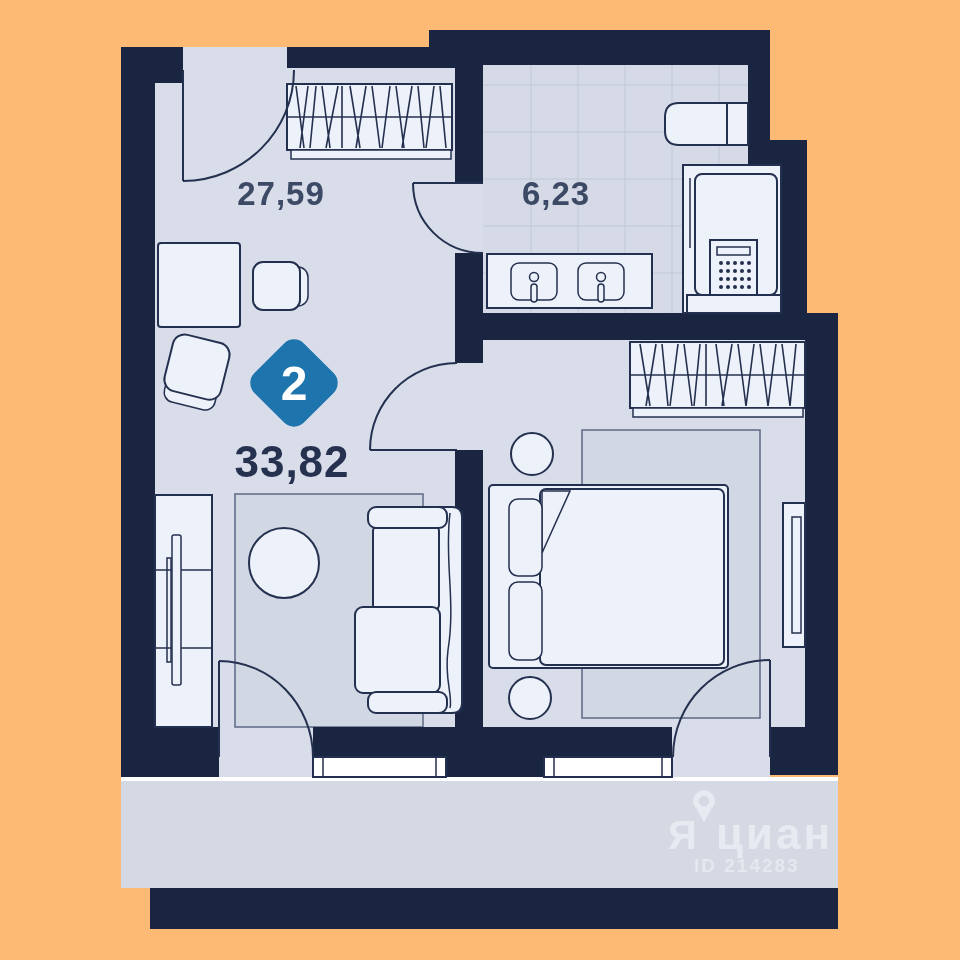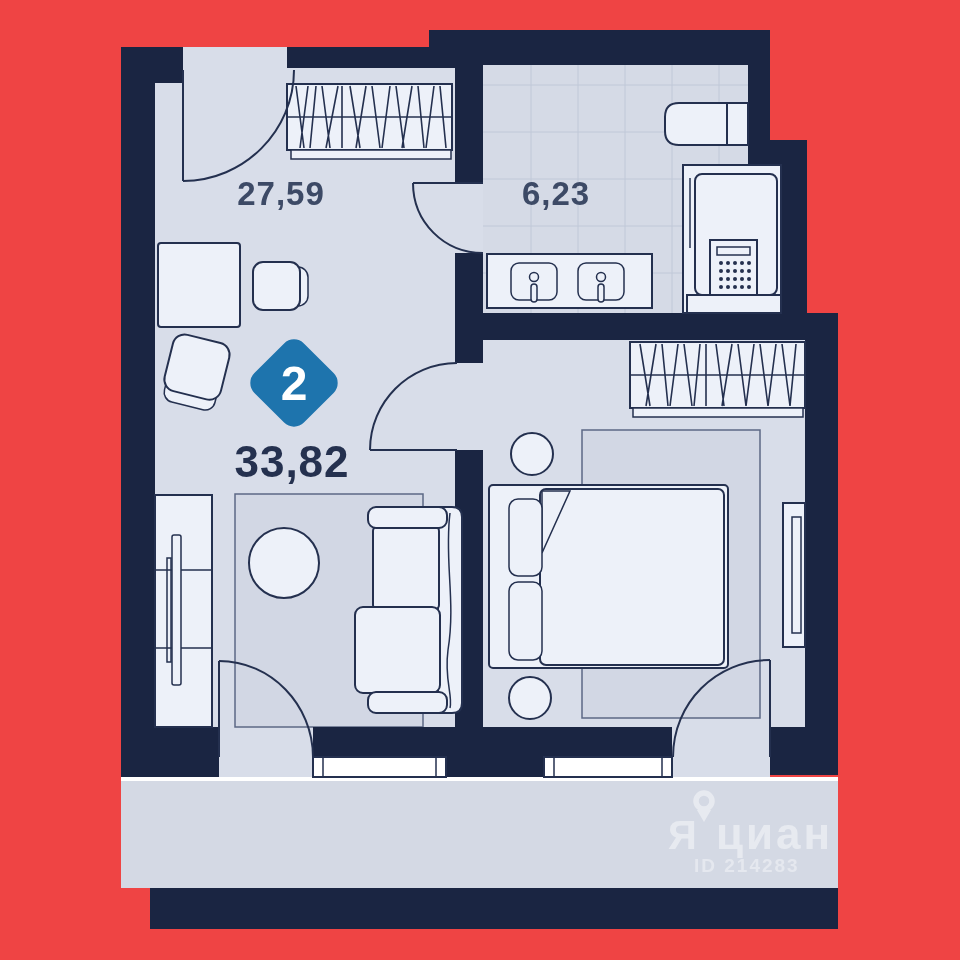--- a/index.html
+++ b/index.html
@@ -1,16 +1,16 @@
 <!DOCTYPE html>
 <html><head>
 <meta charset="utf-8">
 <style>
   html,body{margin:0;padding:0;background:#ffffff;}
-  .stage{position:relative;width:960px;height:960px;background:#ef4444;overflow:hidden;
+  .stage{position:relative;width:960px;height:960px;background:#fdba74;overflow:hidden;
          font-family:"Liberation Sans",sans-serif;}
   svg{display:block}
   .wall{fill:#1a2542;}
   .floor{fill:#d8dde9;}
   .bathfloor{fill:#d5dae6;}
   .balcony{fill:#d4d9e4;}
   .gapfloor{fill:#d8dde9;}
   .furn{fill:#edf1f9;stroke:#24304f;stroke-width:2;}
   .furn-thin{fill:#edf1f9;stroke:#24304f;stroke-width:1.5;}
   .lineonly{fill:none;stroke:#24304f;stroke-width:2;}

